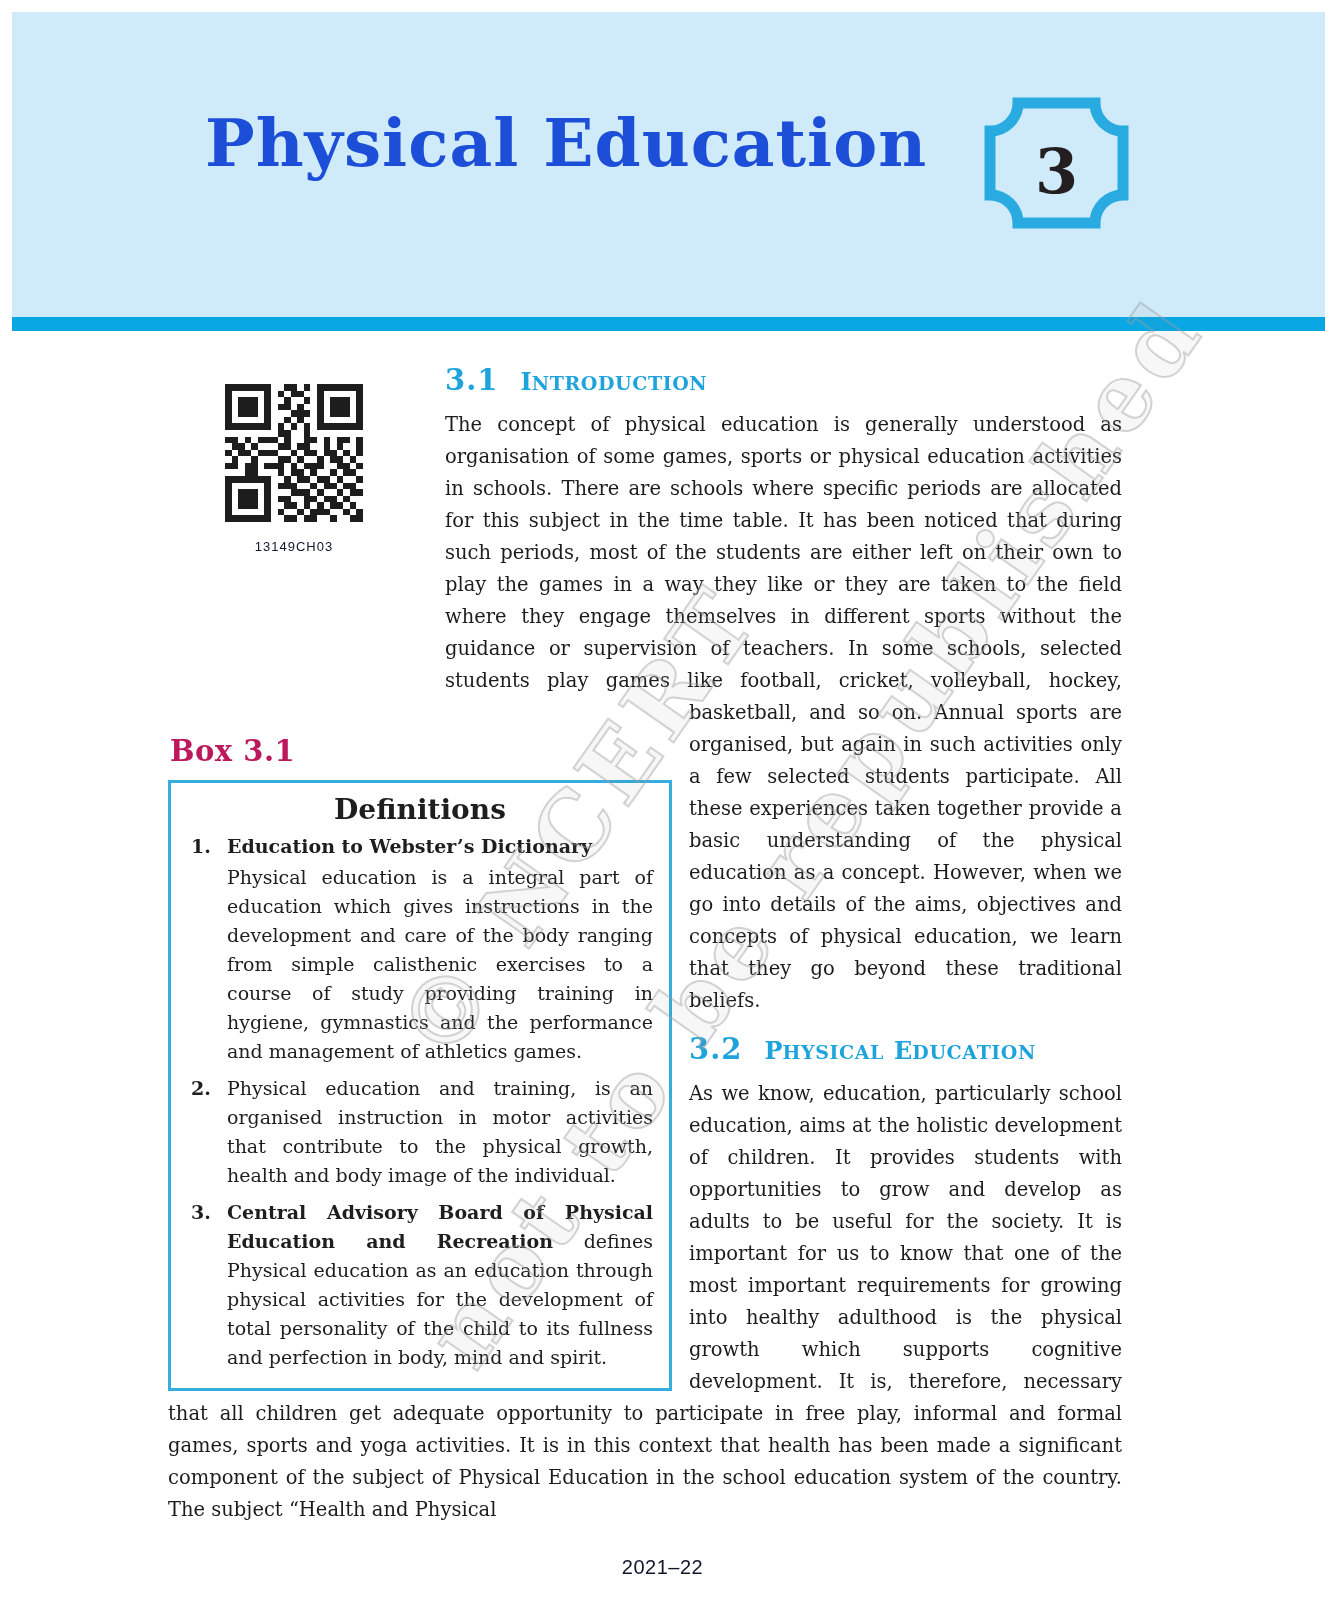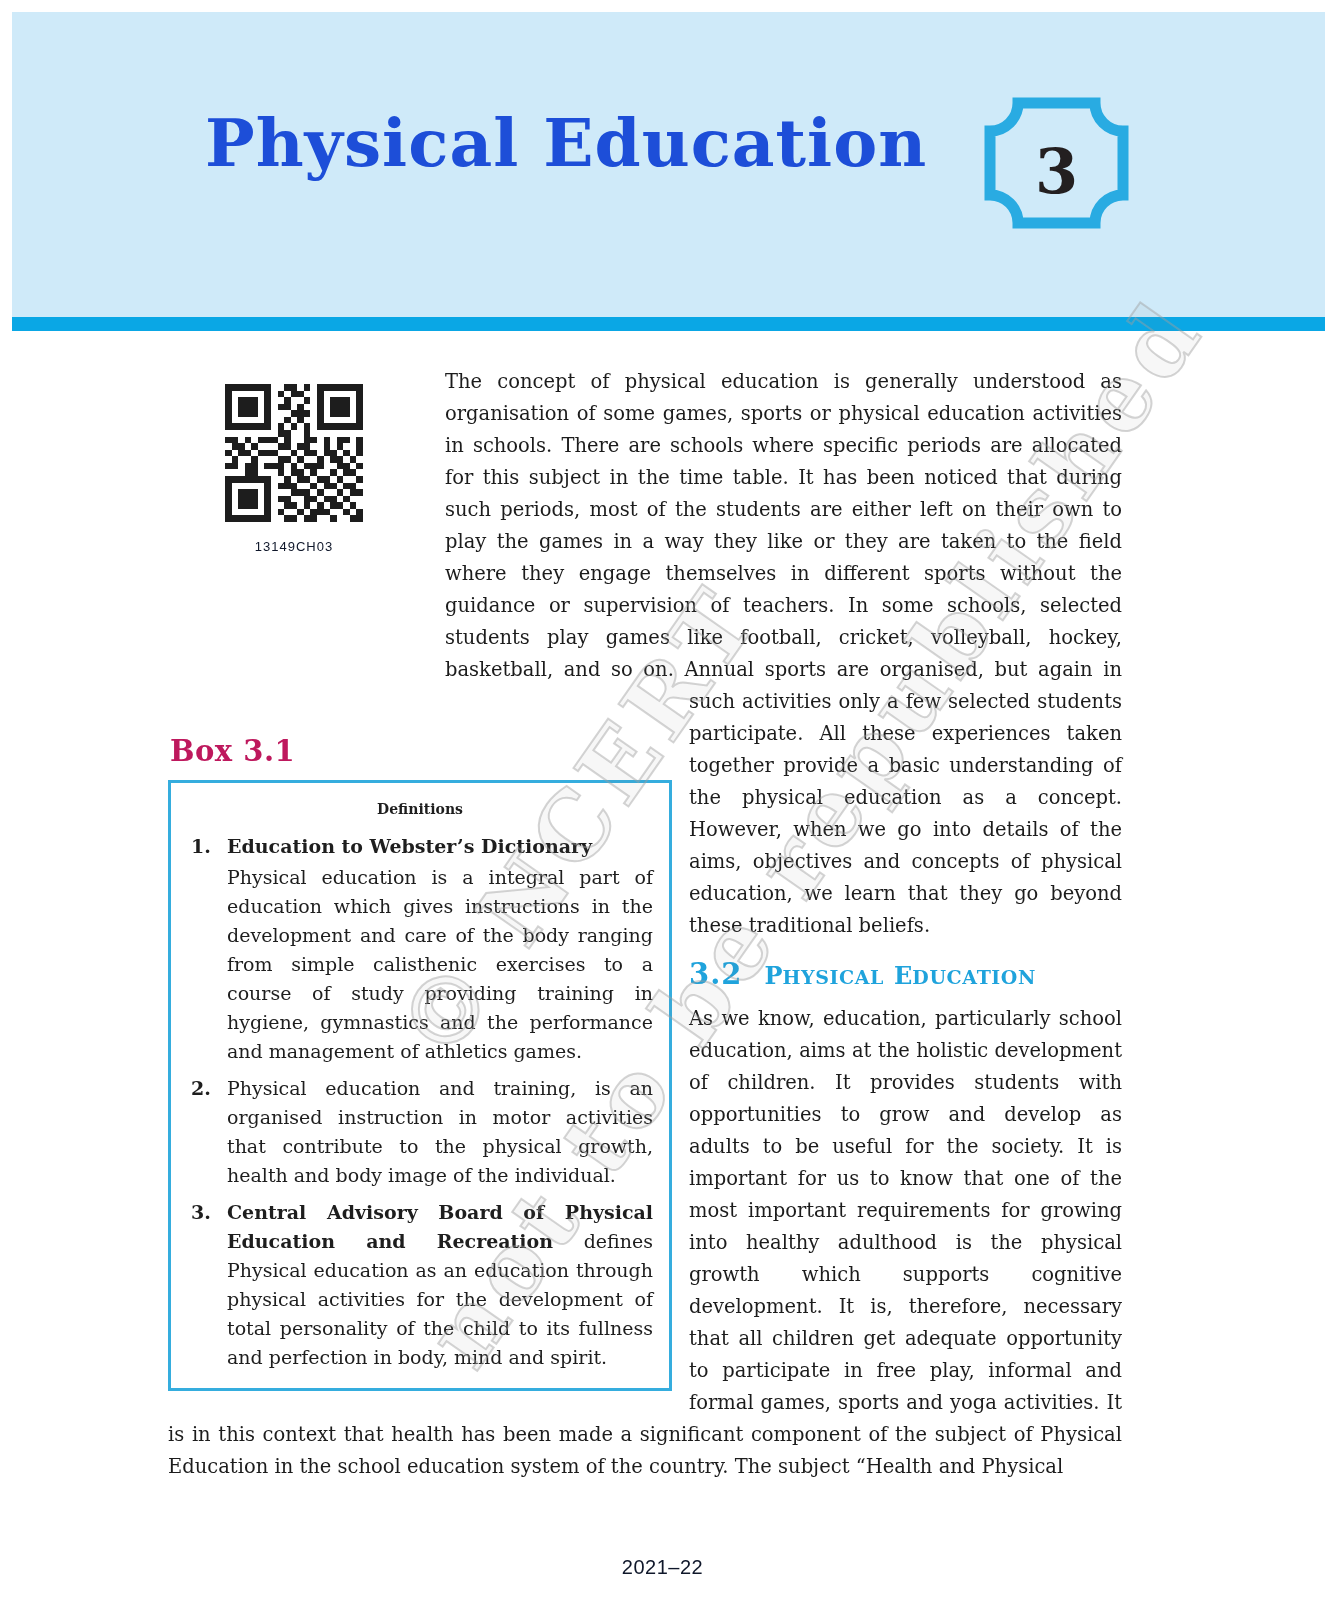--- a/index.html
+++ b/index.html
@@ -62,21 +62,21 @@
   .box-label {
     margin:30px 0 12px 2px;
     font-size:29px; font-weight:bold; color:#be185d;
     letter-spacing:0.5px;
   }
   .def-box {
     border:3px solid #35adde;
     padding:12px 16px 16px 16px;
     font-size:19px; line-height:29px; color:#1e1e1e;
   }
-  .def-title { text-align:center; font-weight:bold; font-size:14px; margin-bottom:6px; }
+  .def-title { text-align:center; font-weight:bold; font-size:28px; margin-bottom:6px; }
   .def-item { position:relative; padding-left:40px; margin-top:8px; }
   .def-item .inum { position:absolute; left:4px; top:0; font-weight:bold; }
   .def-item .ihead { font-weight:bold; }
   .def-item .ibody { text-align:justify; margin-top:2px; }
   .def-item .iflow { text-align:justify; }
   .def-item .iflow .ihead-inline { font-weight:bold; }
 
   h2.section {
     font-weight:bold; color:#1fa3dc; white-space:nowrap;
     margin:0 0 8px 0; line-height:36px;
@@ -593,20 +593,21 @@
         <div class="ibody">Physical education and training, is an organised instruction in motor activities that contribute to the physical growth, health and body image of the individual.</div>
       </div>
 
       <div class="def-item">
         <span class="inum">3.</span>
         <div class="iflow"><span class="ihead-inline">Central Advisory Board of Physical Education and Recreation</span><span> defines Physical education as an education through physical activities for the development of total personality of the child to its fullness and perfection in body, mind and spirit.</span></div>
       </div>
     </div>
   </div>
 
+  <h2 class="section"><span class="hnum">3.1</span><span class="hword"><span class="hcap">I</span><span class="hrest">NTRODUCTION</span></span></h2>
 
   <p class="body">The concept of physical education is generally understood as organisation of some games, sports or physical education activities in schools. There are schools where specific periods are allocated for this subject in the time table. It has been noticed that during such periods, most of the students are either left on their own to play the games in a way they like or they are taken to the field where they engage themselves in different sports without the guidance or supervision of teachers. In some schools, selected students play games like football, cricket, volleyball, hockey, basketball, and so on. Annual sports are organised, but again in such activities only a few selected students participate. All these experiences taken together provide a basic understanding of the physical education as a concept. However, when we go into details of the aims, objectives and concepts of physical education, we learn that they go beyond these traditional beliefs.</p>
 
   <h2 class="section second"><span class="hnum">3.2</span><span class="hword"><span class="hcap">P</span><span class="hrest">HYSICAL</span></span><span class="hword"><span class="hcap">E</span><span class="hrest">DUCATION</span></span></h2>
 
   <p class="body">As we know, education, particularly school education, aims at the holistic development of children. It provides students with opportunities to grow and develop as adults to be useful for the society. It is important for us to know that one of the most important requirements for growing into healthy adulthood is the physical growth which supports cognitive development. It is, therefore, necessary that all children get adequate opportunity to participate in free play, informal and formal games, sports and yoga activities. It is in this context that health has been made a significant component of the subject of Physical Education in the school education system of the country. The subject “Health and Physical</p>
 
 </div>
 
 <div class="watermark">

